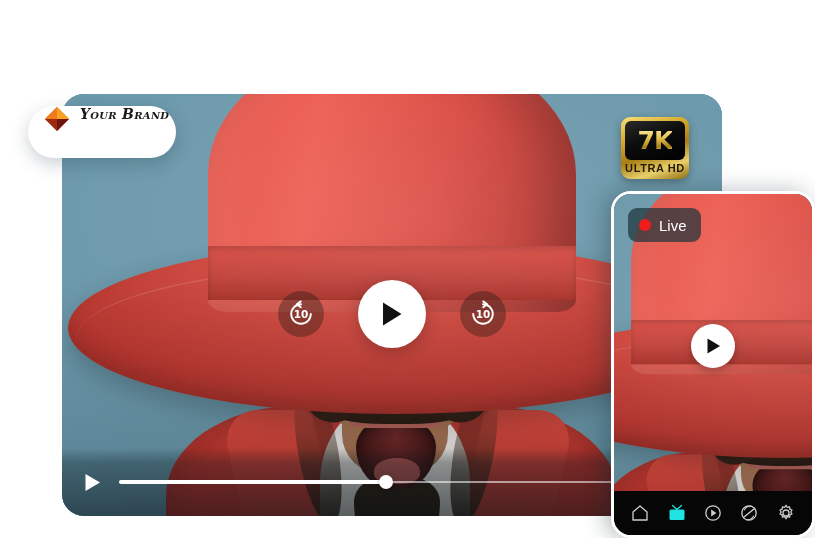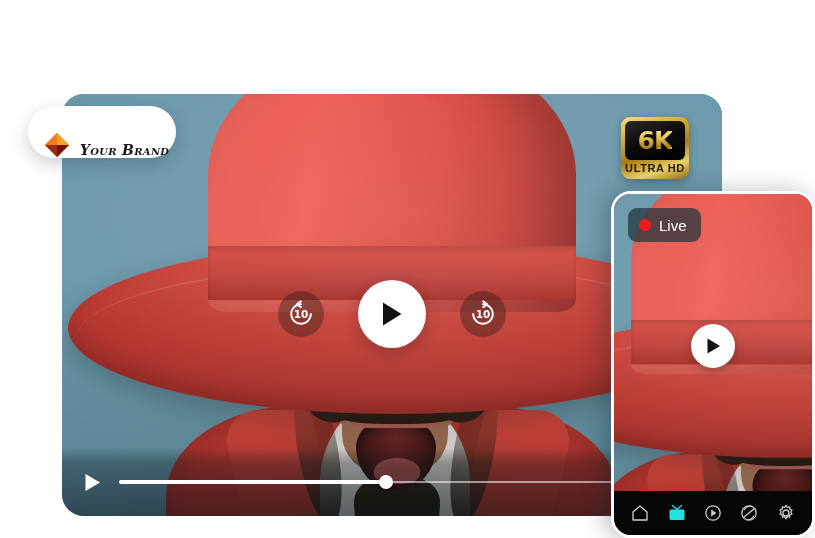--- a/index.html
+++ b/index.html
@@ -323,21 +323,21 @@
     transform: translateX(-7px);
   }
 
   
   .brand-pill {
     position: absolute;
     left: 28px; top: 106px;
     width: 148px; height: 52px;
     background: #ffffff;
     border-radius: 26px;
-    display: flex; align-items: flex-end;
+    display: flex; align-items: flex-start;
     gap: 10px;
     padding: 0 16px;
     box-shadow: 0 6px 18px rgba(20,40,55,.22);
     z-index: 20;
   }
   .brand-logo { width: 26px; height: 26px; flex: 0 0 26px; }
   .brand-name {
     font-family: "DejaVu Serif", serif;
     font-style: italic;
     font-weight: bold;
@@ -548,21 +548,21 @@
         <polygon points="13,1 13,13 1,13" fill="#ef7b1c"></polygon>
         <polygon points="1,13 13,13 13,25" fill="#9c2a13"></polygon>
         <polygon points="13,13 25,13 13,25" fill="#6f150f"></polygon>
       </svg>
     </span>
     <span class="brand-name">Your Brand</span>
   </div>
 
   <div class="badge-4k">
     <div class="badge-4k-inner">
-      <span class="badge-4k-text">6K</span>
+      <span class="badge-4k-text">7K</span>
     </div>
     <div class="badge-4k-sub">ULTRA HD</div>
   </div>
 
   <div class="phone">
 
     <div class="phone-screen">
 
       <div class="phone-scene">
         <div class="scene-bg"></div>

